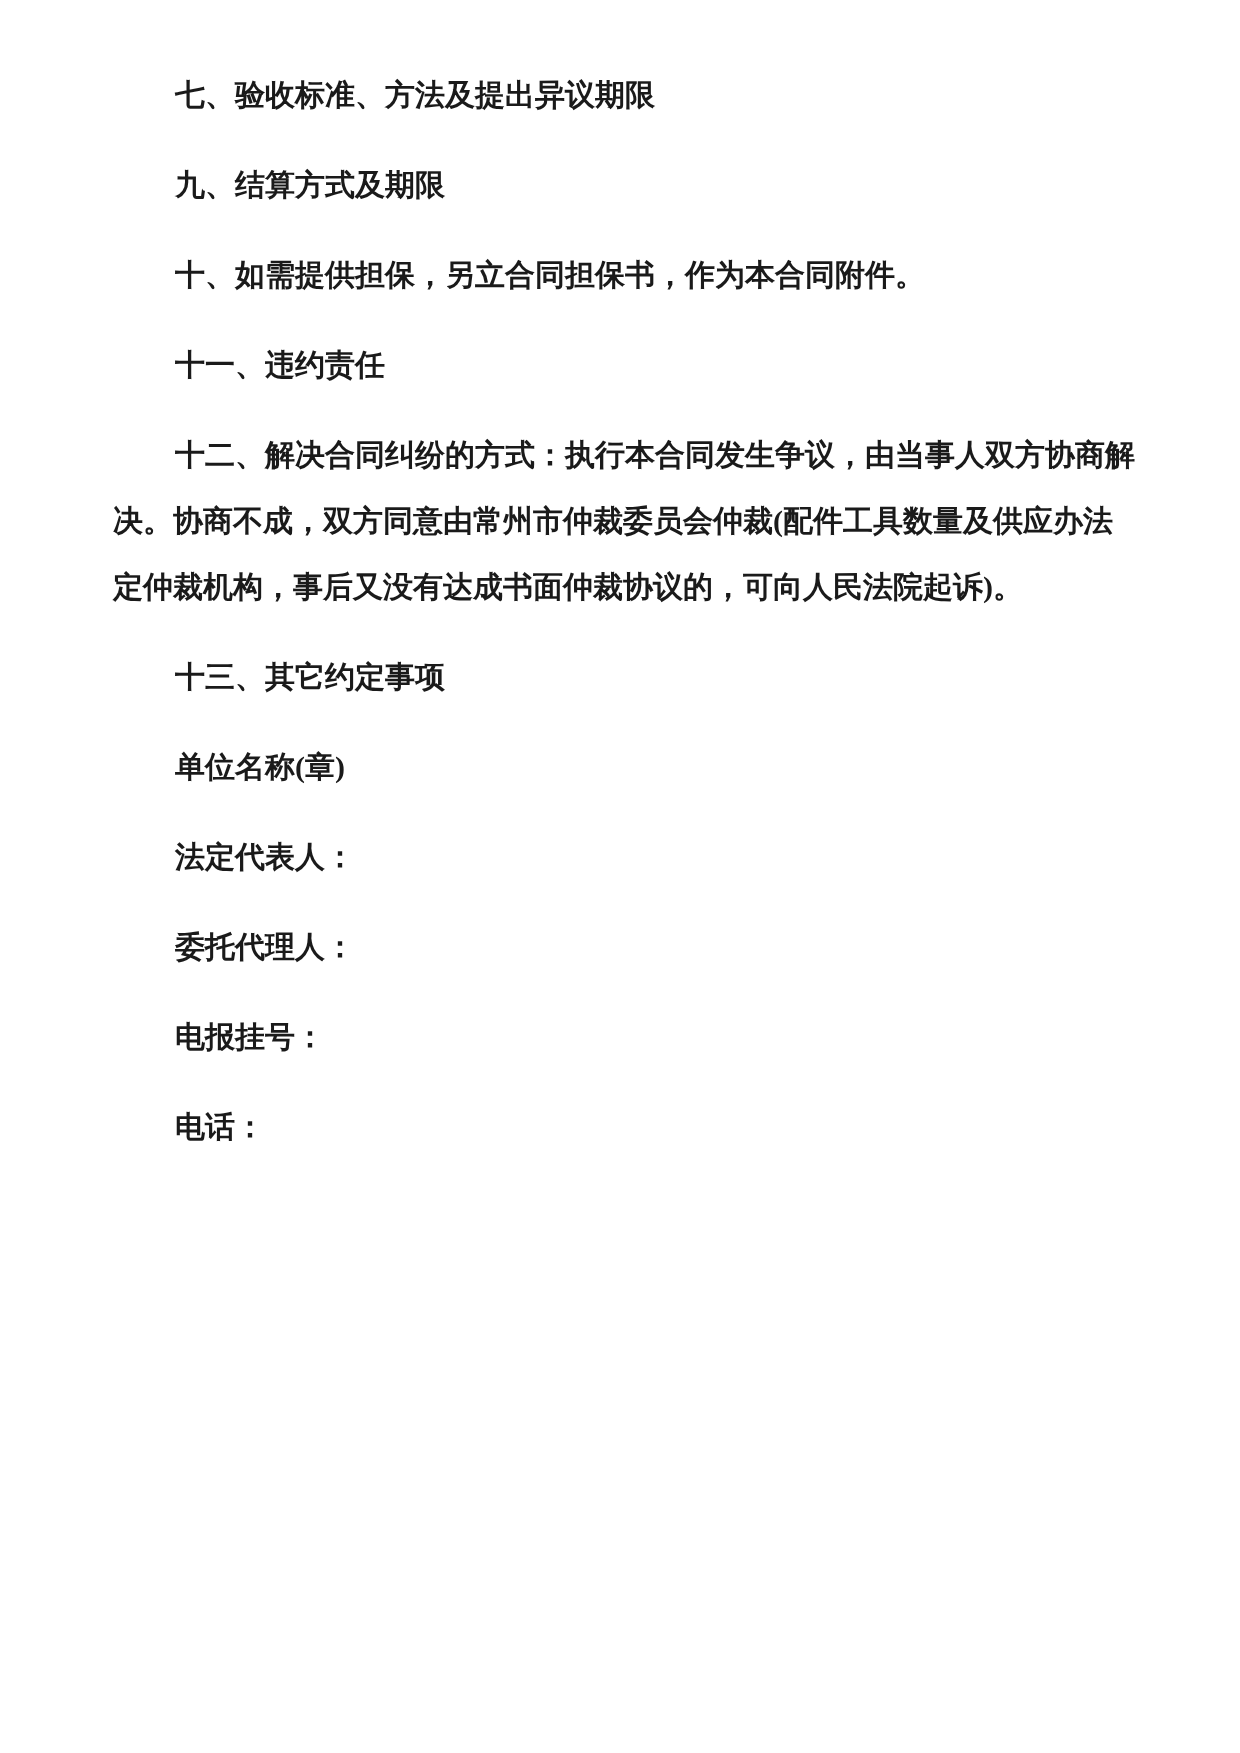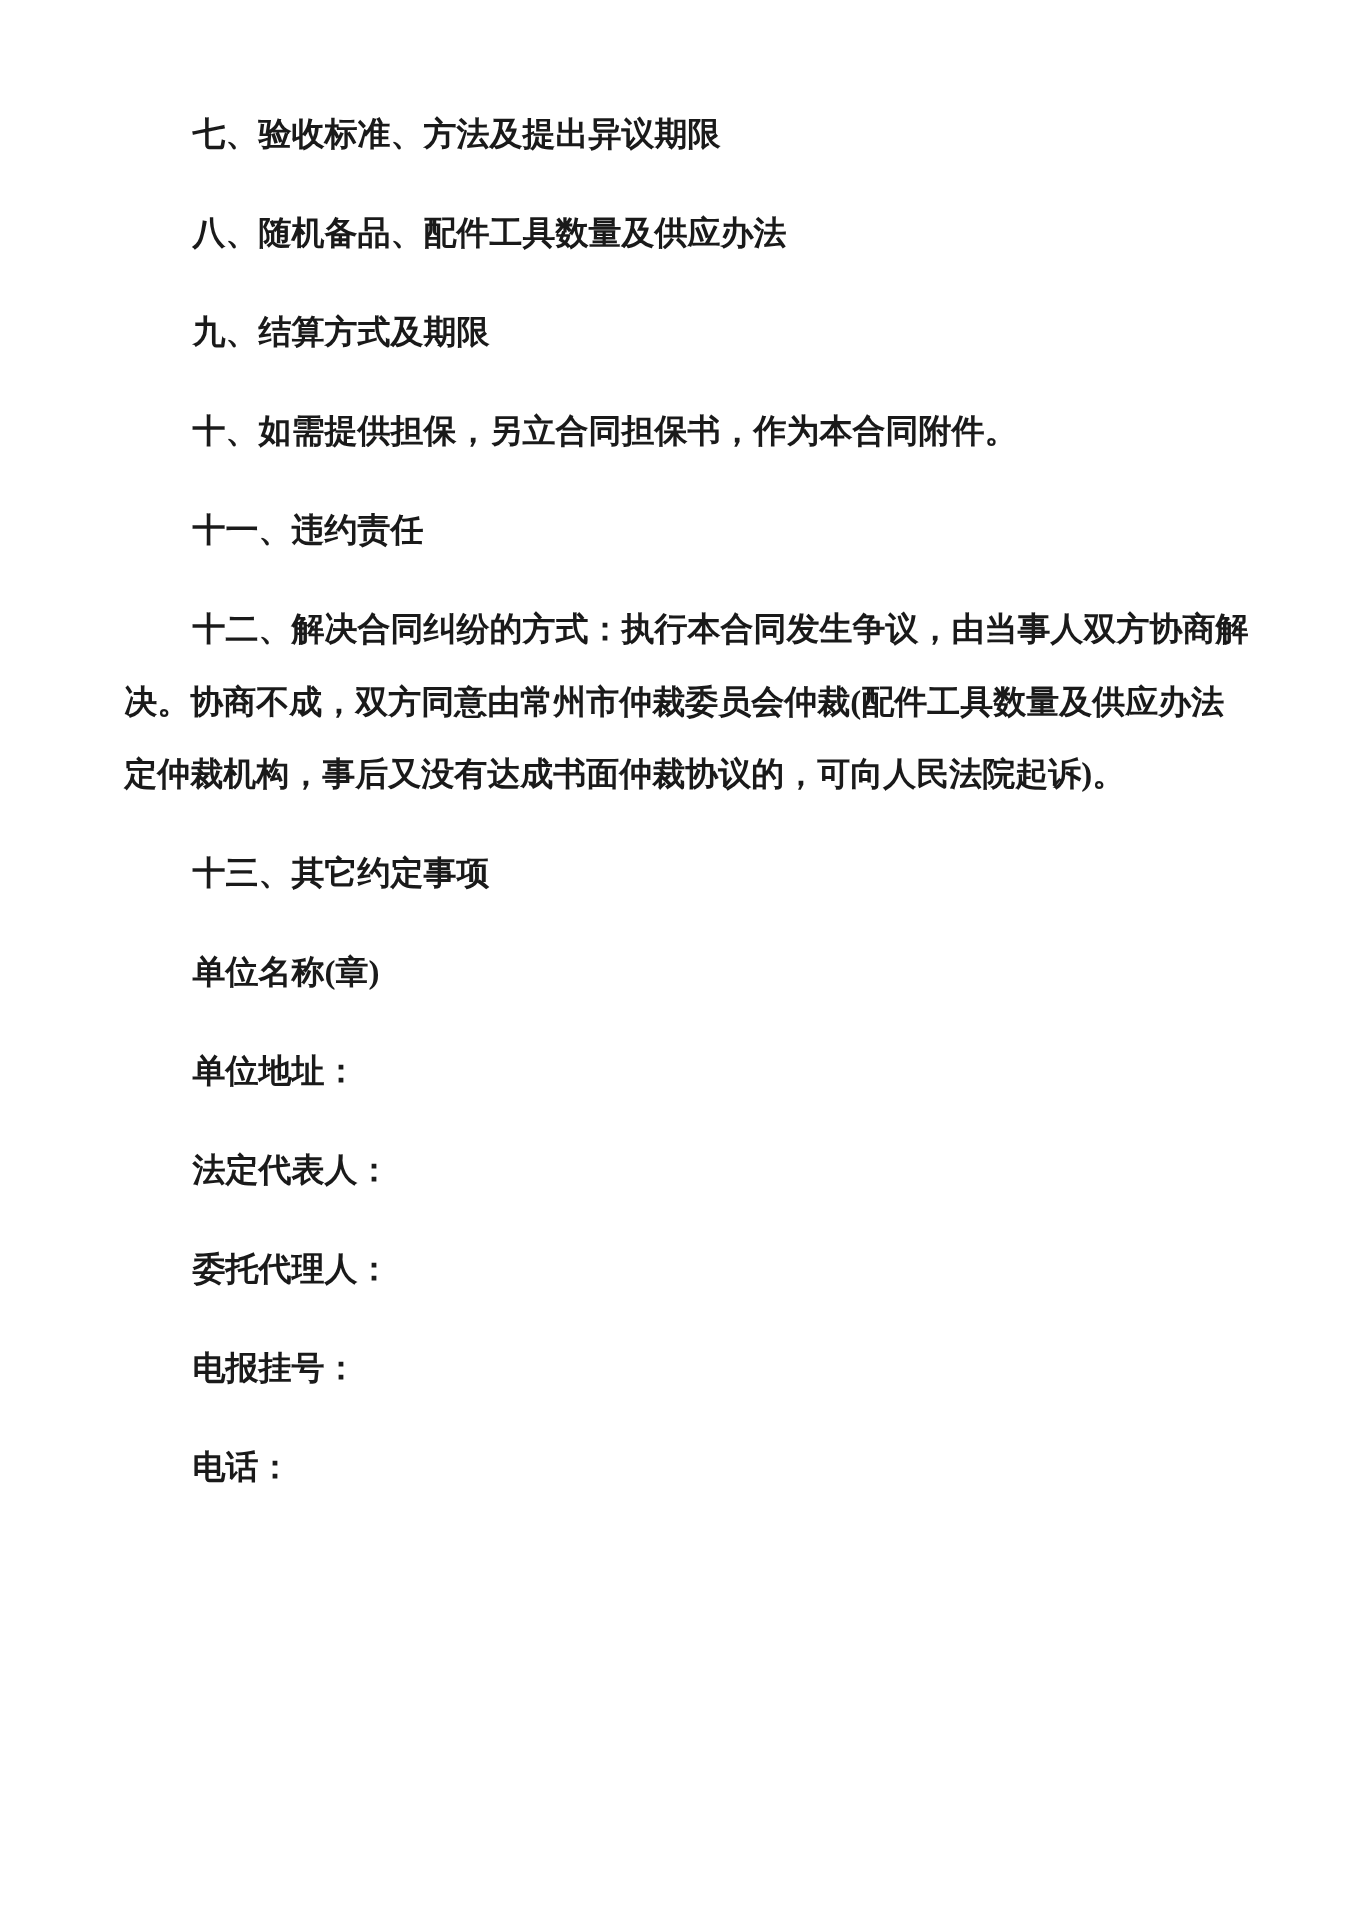--- a/index.html
+++ b/index.html
@@ -7,21 +7,21 @@
     padding: 0;
     background: #ffffff;
   }
   .page {
     position: relative;
     width: 1240px;
     height: 1753px;
     margin: 0 auto;
     background: #ffffff;
     box-sizing: border-box;
-    padding: 90px 98px 0 113px;
+    padding: 62px 98px 0 113px;
     overflow: hidden;
     font-family: "Liberation Serif", "DejaVu Serif", serif;
     font-size: 30px;
     color: #1a1a1a;
   }
   .para {
     margin: 0 0 24px 0;
     line-height: 66px;
     font-weight: 700;
   }
@@ -38,46 +38,40 @@
 </style>
 </head>
 <body>
 
 <div class="page">
   <div class="doc" id="doc-body">
       <p class="para heading">
         <span class="line first">七、验收标准、方法及提出异议期限</span>
       </p>
       <p class="para heading">
-        <span class="line first">八、随机备品、配件工具数量及供应办法</span>
-      </p>
-      <p class="para heading">
         <span class="line first">九、结算方式及期限</span>
       </p>
       <p class="para heading">
         <span class="line first">十、如需提供担保，另立合同担保书，作为本合同附件。</span>
       </p>
       <p class="para heading">
         <span class="line first">十一、违约责任</span>
       </p>
       <p class="para body">
         <span class="line first">十二、解决合同纠纷的方式：执行本合同发生争议，由当事人双方协商解</span>
         <span class="line">决。协商不成，双方同意由常州市仲裁委员会仲裁(配件工具数量及供应办法</span>
         <span class="line">定仲裁机构，事后又没有达成书面仲裁协议的，可向人民法院起诉)。</span>
       </p>
       <p class="para heading">
         <span class="line first">十三、其它约定事项</span>
       </p>
       <p class="para body">
         <span class="line first">单位名称(章)</span>
       </p>
       <p class="para body">
-        <span class="line first">单位地址：</span>
-      </p>
-      <p class="para body">
         <span class="line first">法定代表人：</span>
       </p>
       <p class="para body">
         <span class="line first">委托代理人：</span>
       </p>
       <p class="para body">
         <span class="line first">电报挂号：</span>
       </p>
       <p class="para body">
         <span class="line first">电话：</span>

